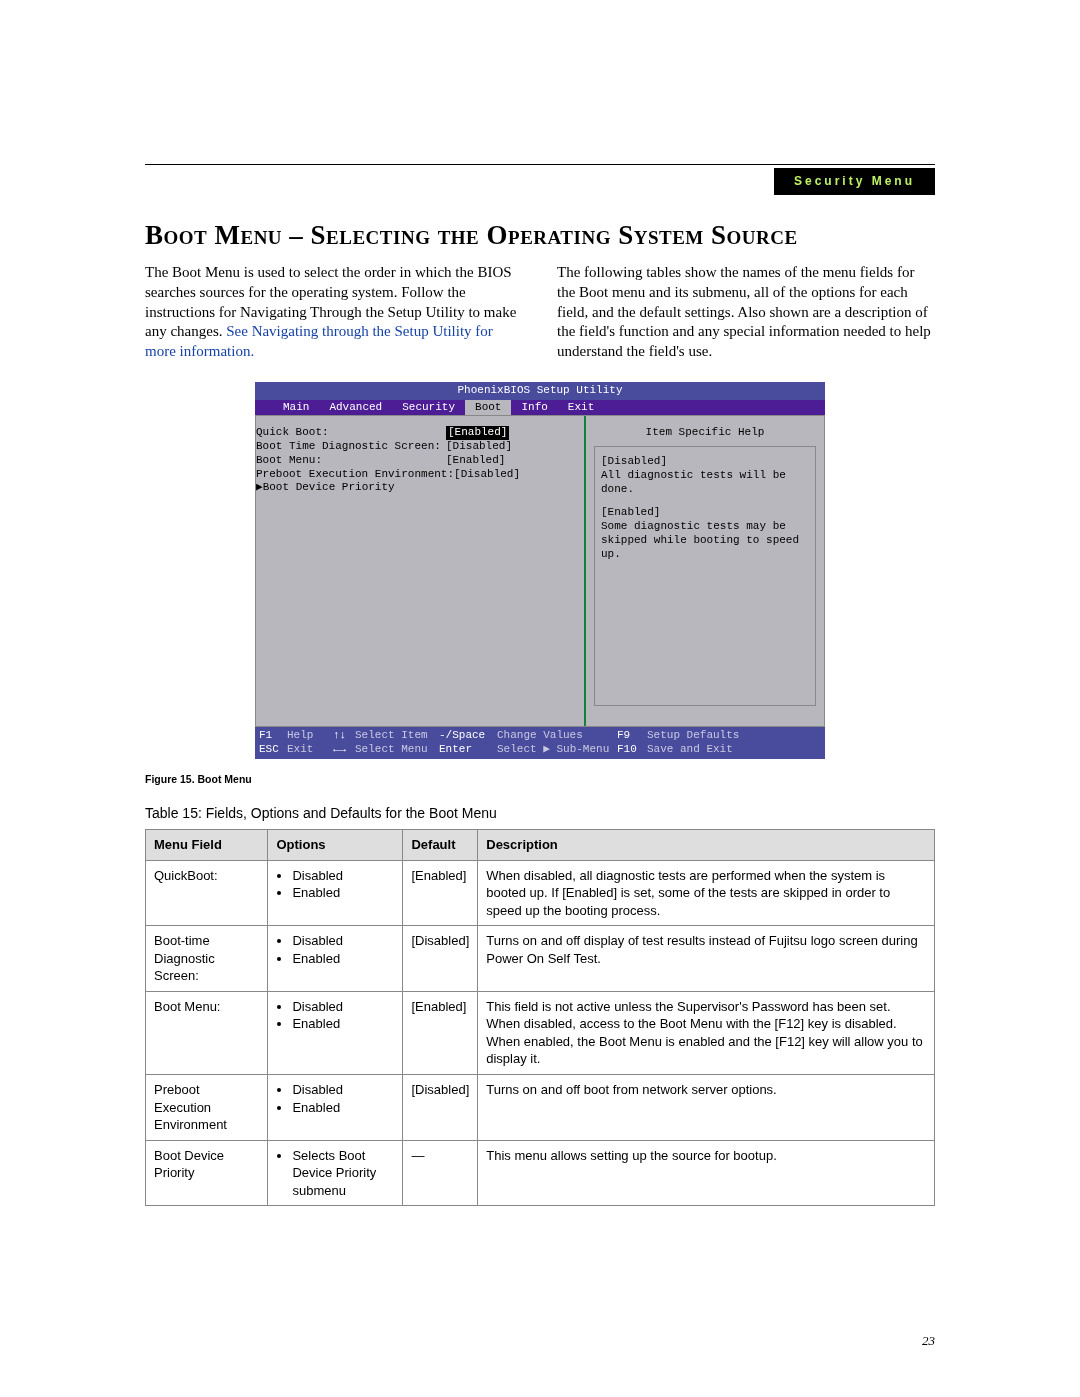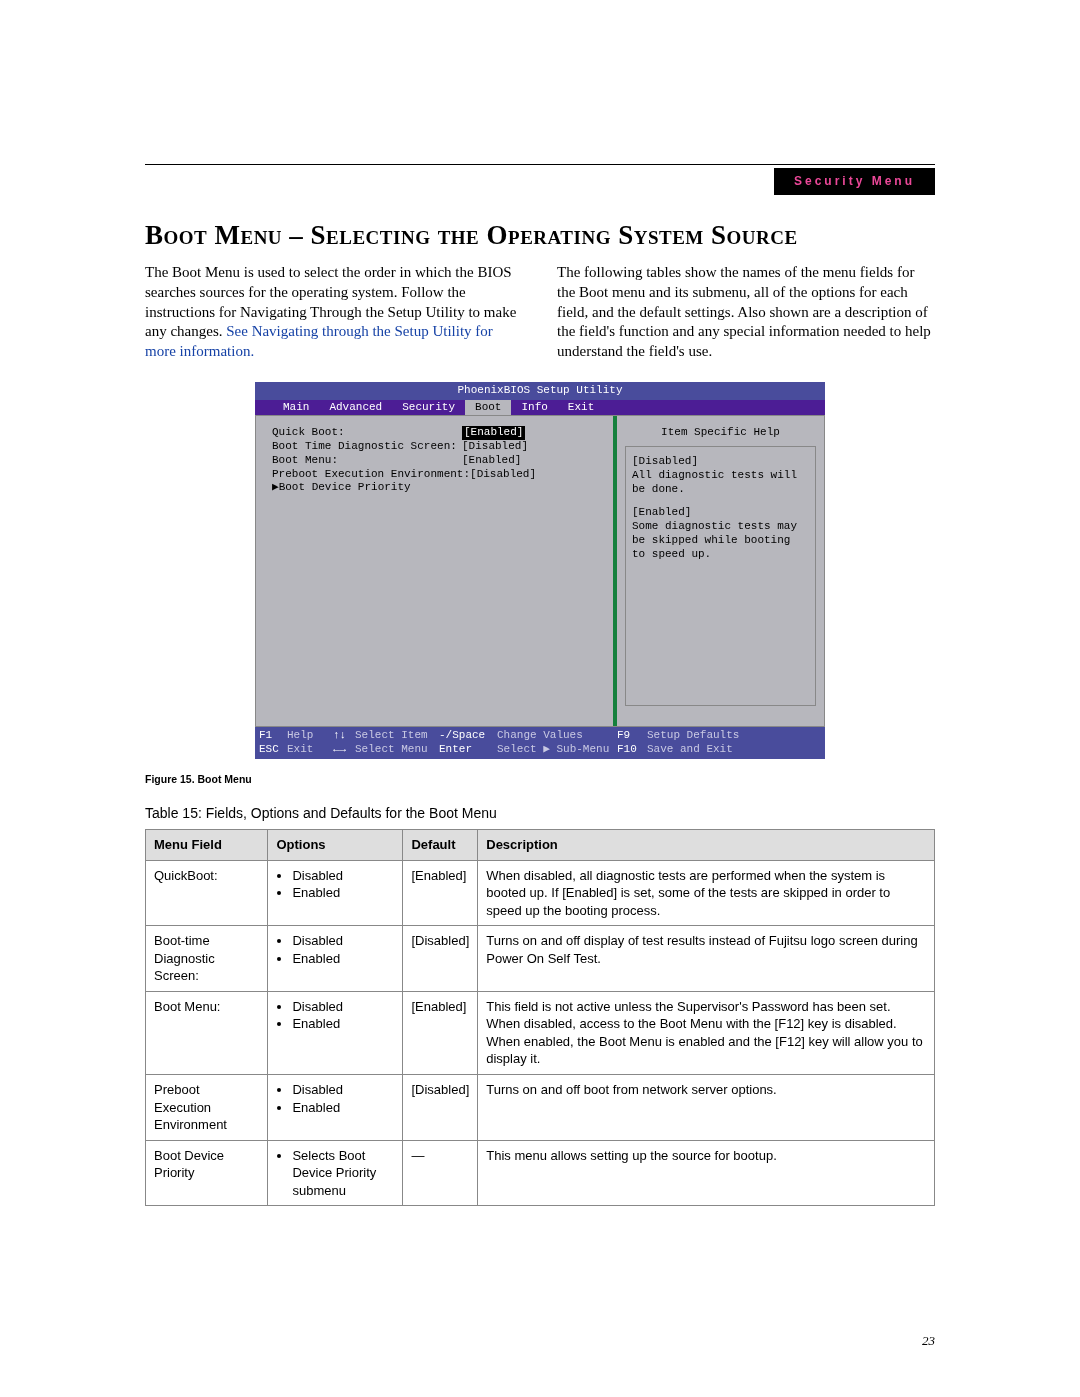--- a/index.html
+++ b/index.html
@@ -1,33 +1,33 @@
 <!DOCTYPE html>
 <html><head>
 <meta charset="utf-8">
 <style>
   html,body{margin:0;padding:0;background:#fff;font-family:"Times New Roman",serif;color:#000}
   .page{width:1080px;height:1397px;position:relative;box-sizing:border-box;padding:170px 145px 60px 145px}
   .hr-top{position:absolute;left:145px;right:145px;top:164px;border-top:1px solid #000}
-  .header-tag{position:absolute;top:168px;right:145px;background:#000;color:#ec4899;
+  .header-tag{position:absolute;top:168px;right:145px;background:#000;color:#bef264;
     font-family:Arial,Helvetica,sans-serif;font-size:12px;letter-spacing:3px;font-weight:bold;
     padding:6px 20px 7px 20px}
   h1.title{font-family:"Times New Roman",serif;font-variant:small-caps;font-weight:bold;
     font-size:27px;margin:50px 0 12px 0;letter-spacing:0.5px}
   .cols{display:flex;gap:34px;font-size:15px;line-height:1.32}
   .cols .col{flex:1}
   .link{color:#1642a6}
   .bios-wrap{margin:20px auto 0 auto;width:570px}
   .bios{font-family:"Courier New",monospace;font-size:11px;line-height:1.25;color:#fff}
   .bios-titlebar{background:#494c9c;text-align:center;padding:2px 0}
   .bios-menubar{background:#4c1d95;display:flex;padding:0 18px}
   .bios-menubar span{padding:1px 10px}
   .bios-menubar .sel{background:#b7b7bd;color:#000}
   .bios-body{background:#b7b7bd;color:#000;border:1px solid #888;height:310px;display:flex}
-  .bios-left{width:361px;padding:10px 16px;border-right:4px solid #15803d;box-sizing:border-box}
+  .bios-left{width:330px;padding:10px 0;border-right:2px solid #15803d;box-sizing:border-box}
   .bios-right{flex:1;padding:10px 8px;box-sizing:border-box}
   .bios-row{display:flex}
   .bios-row .lbl{flex:0 0 190px;white-space:pre}
   .bios-row .val{}
   .bios-row .hl{background:#000;color:#fff;padding:0 2px}
   .bios-help-title{text-align:center;margin-bottom:6px}
   .bios-help-box{border:1px solid #888;height:260px;padding:8px 6px;box-sizing:border-box}
   .bios-footer{background:#494c9c;color:#c9c9e3;display:grid;
     grid-template-columns:28px 46px 22px 84px 58px 120px 30px 1fr;
     padding:2px 4px}

